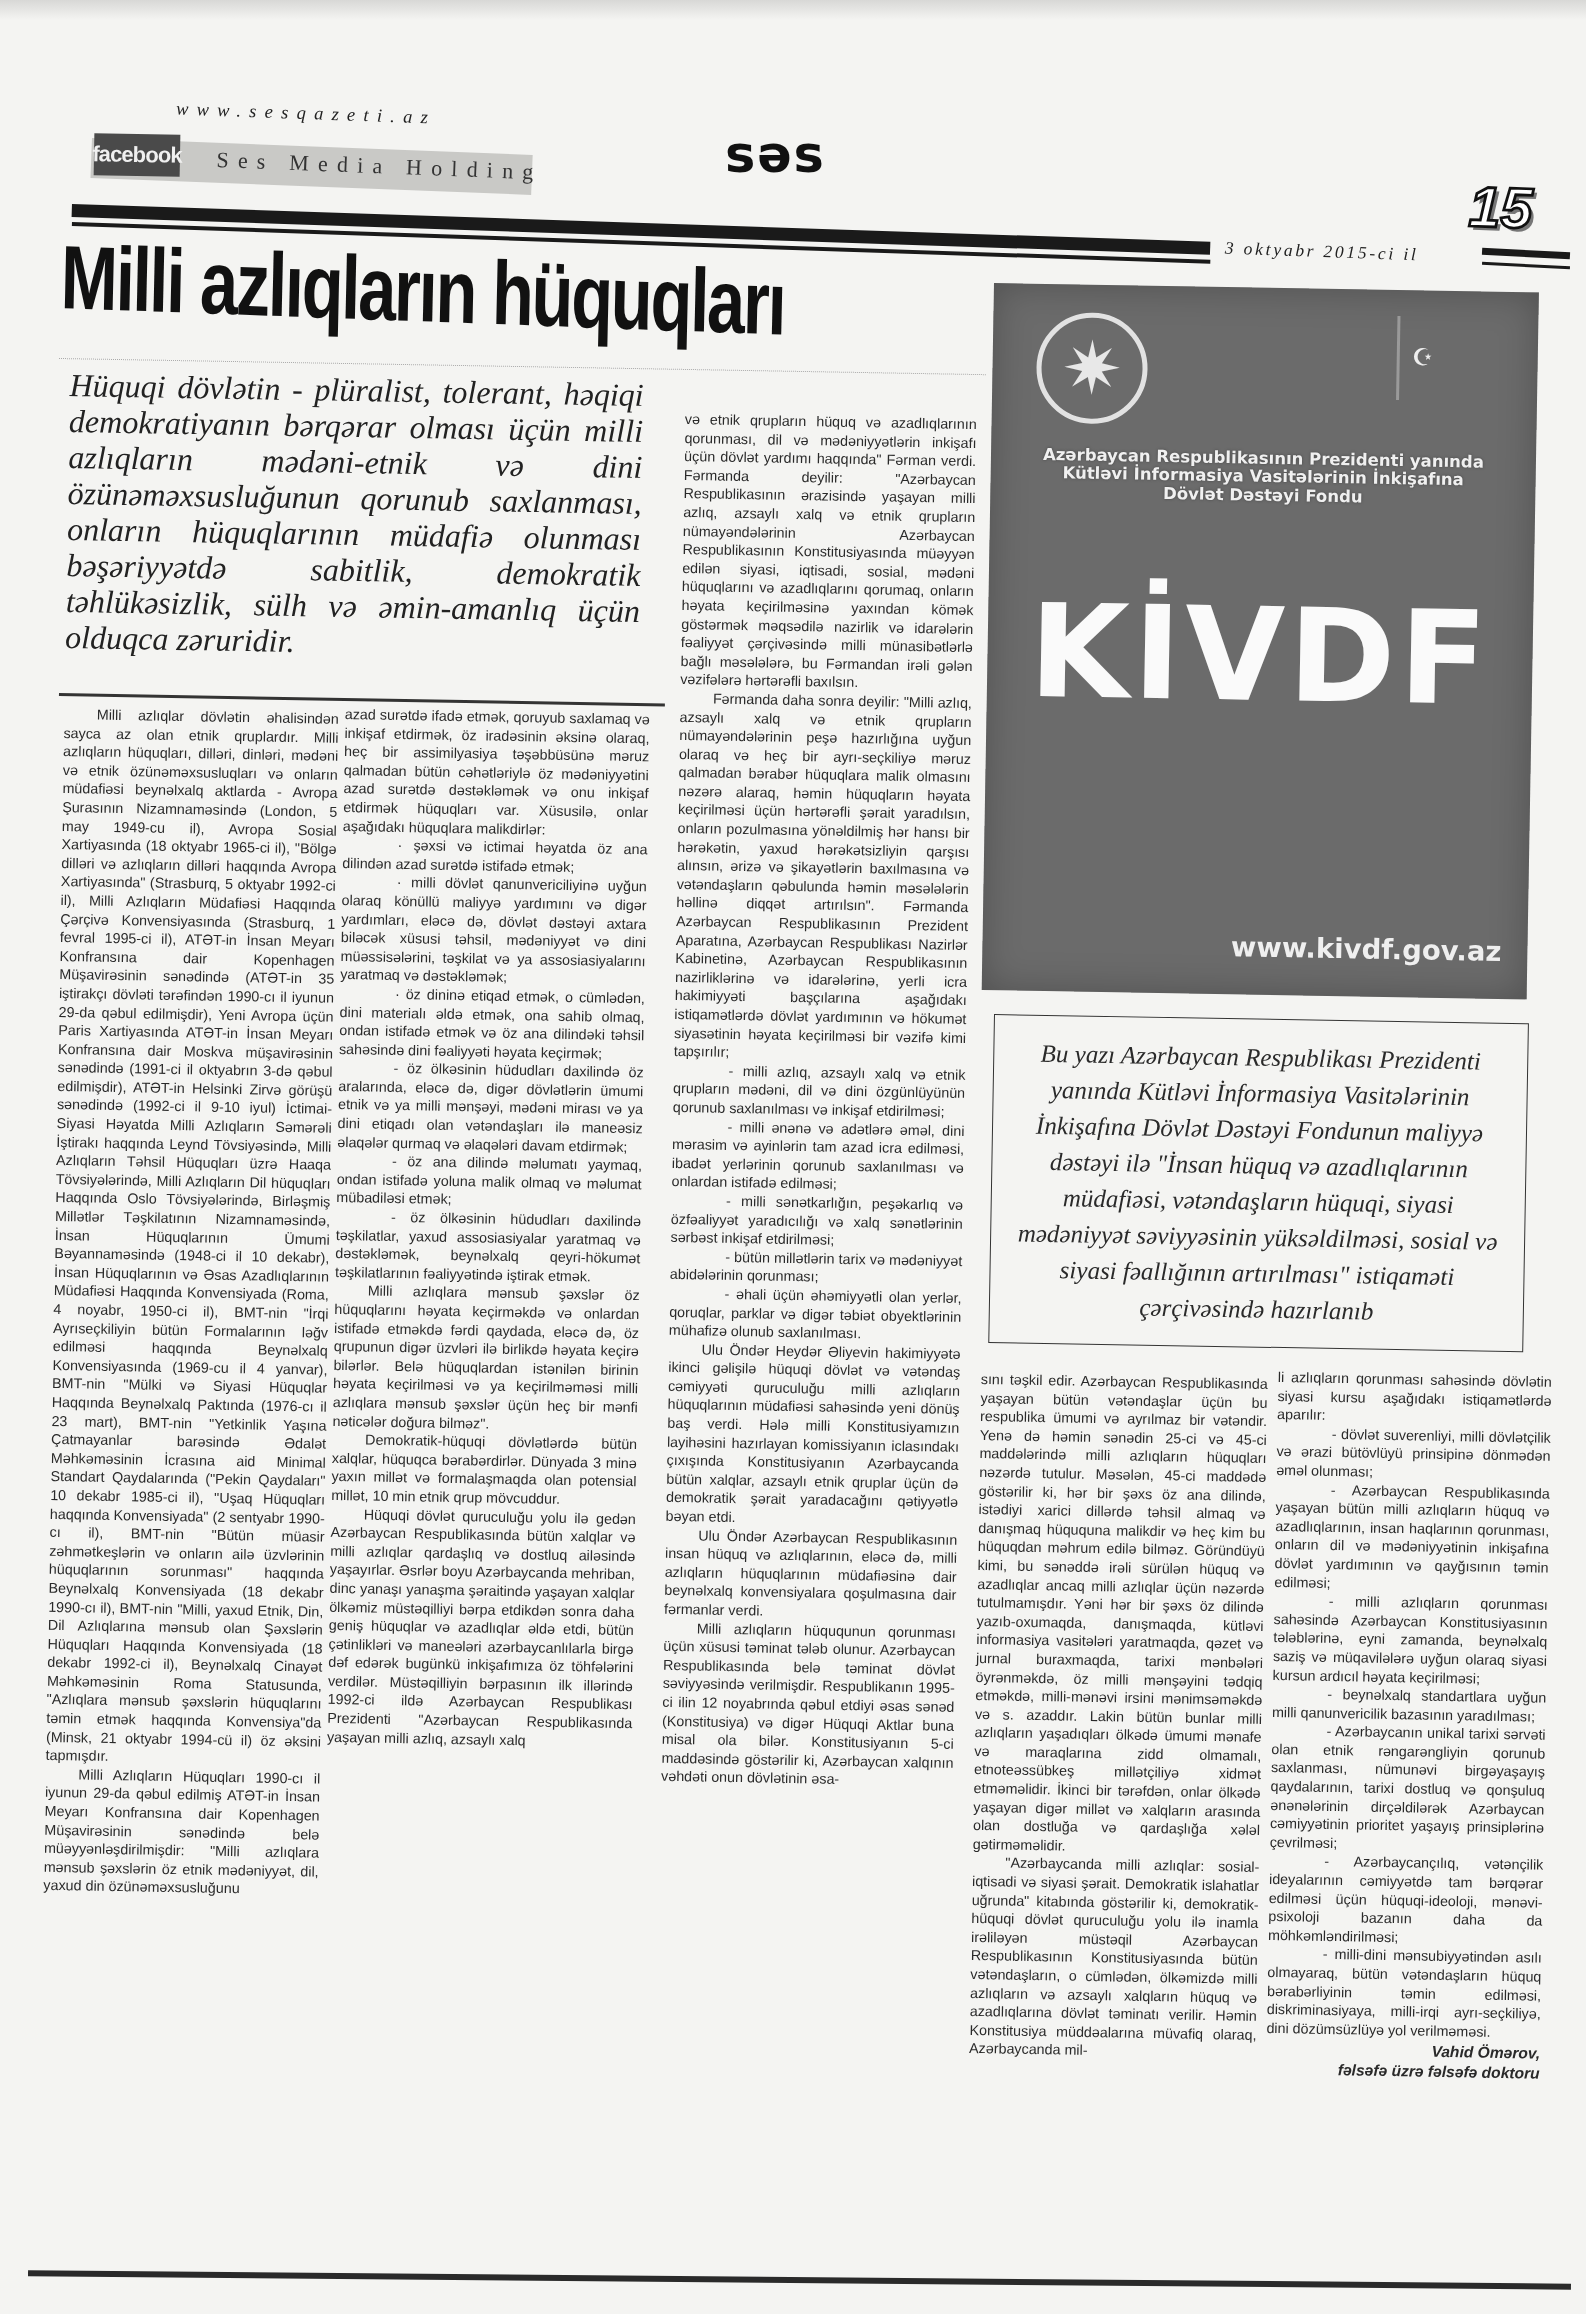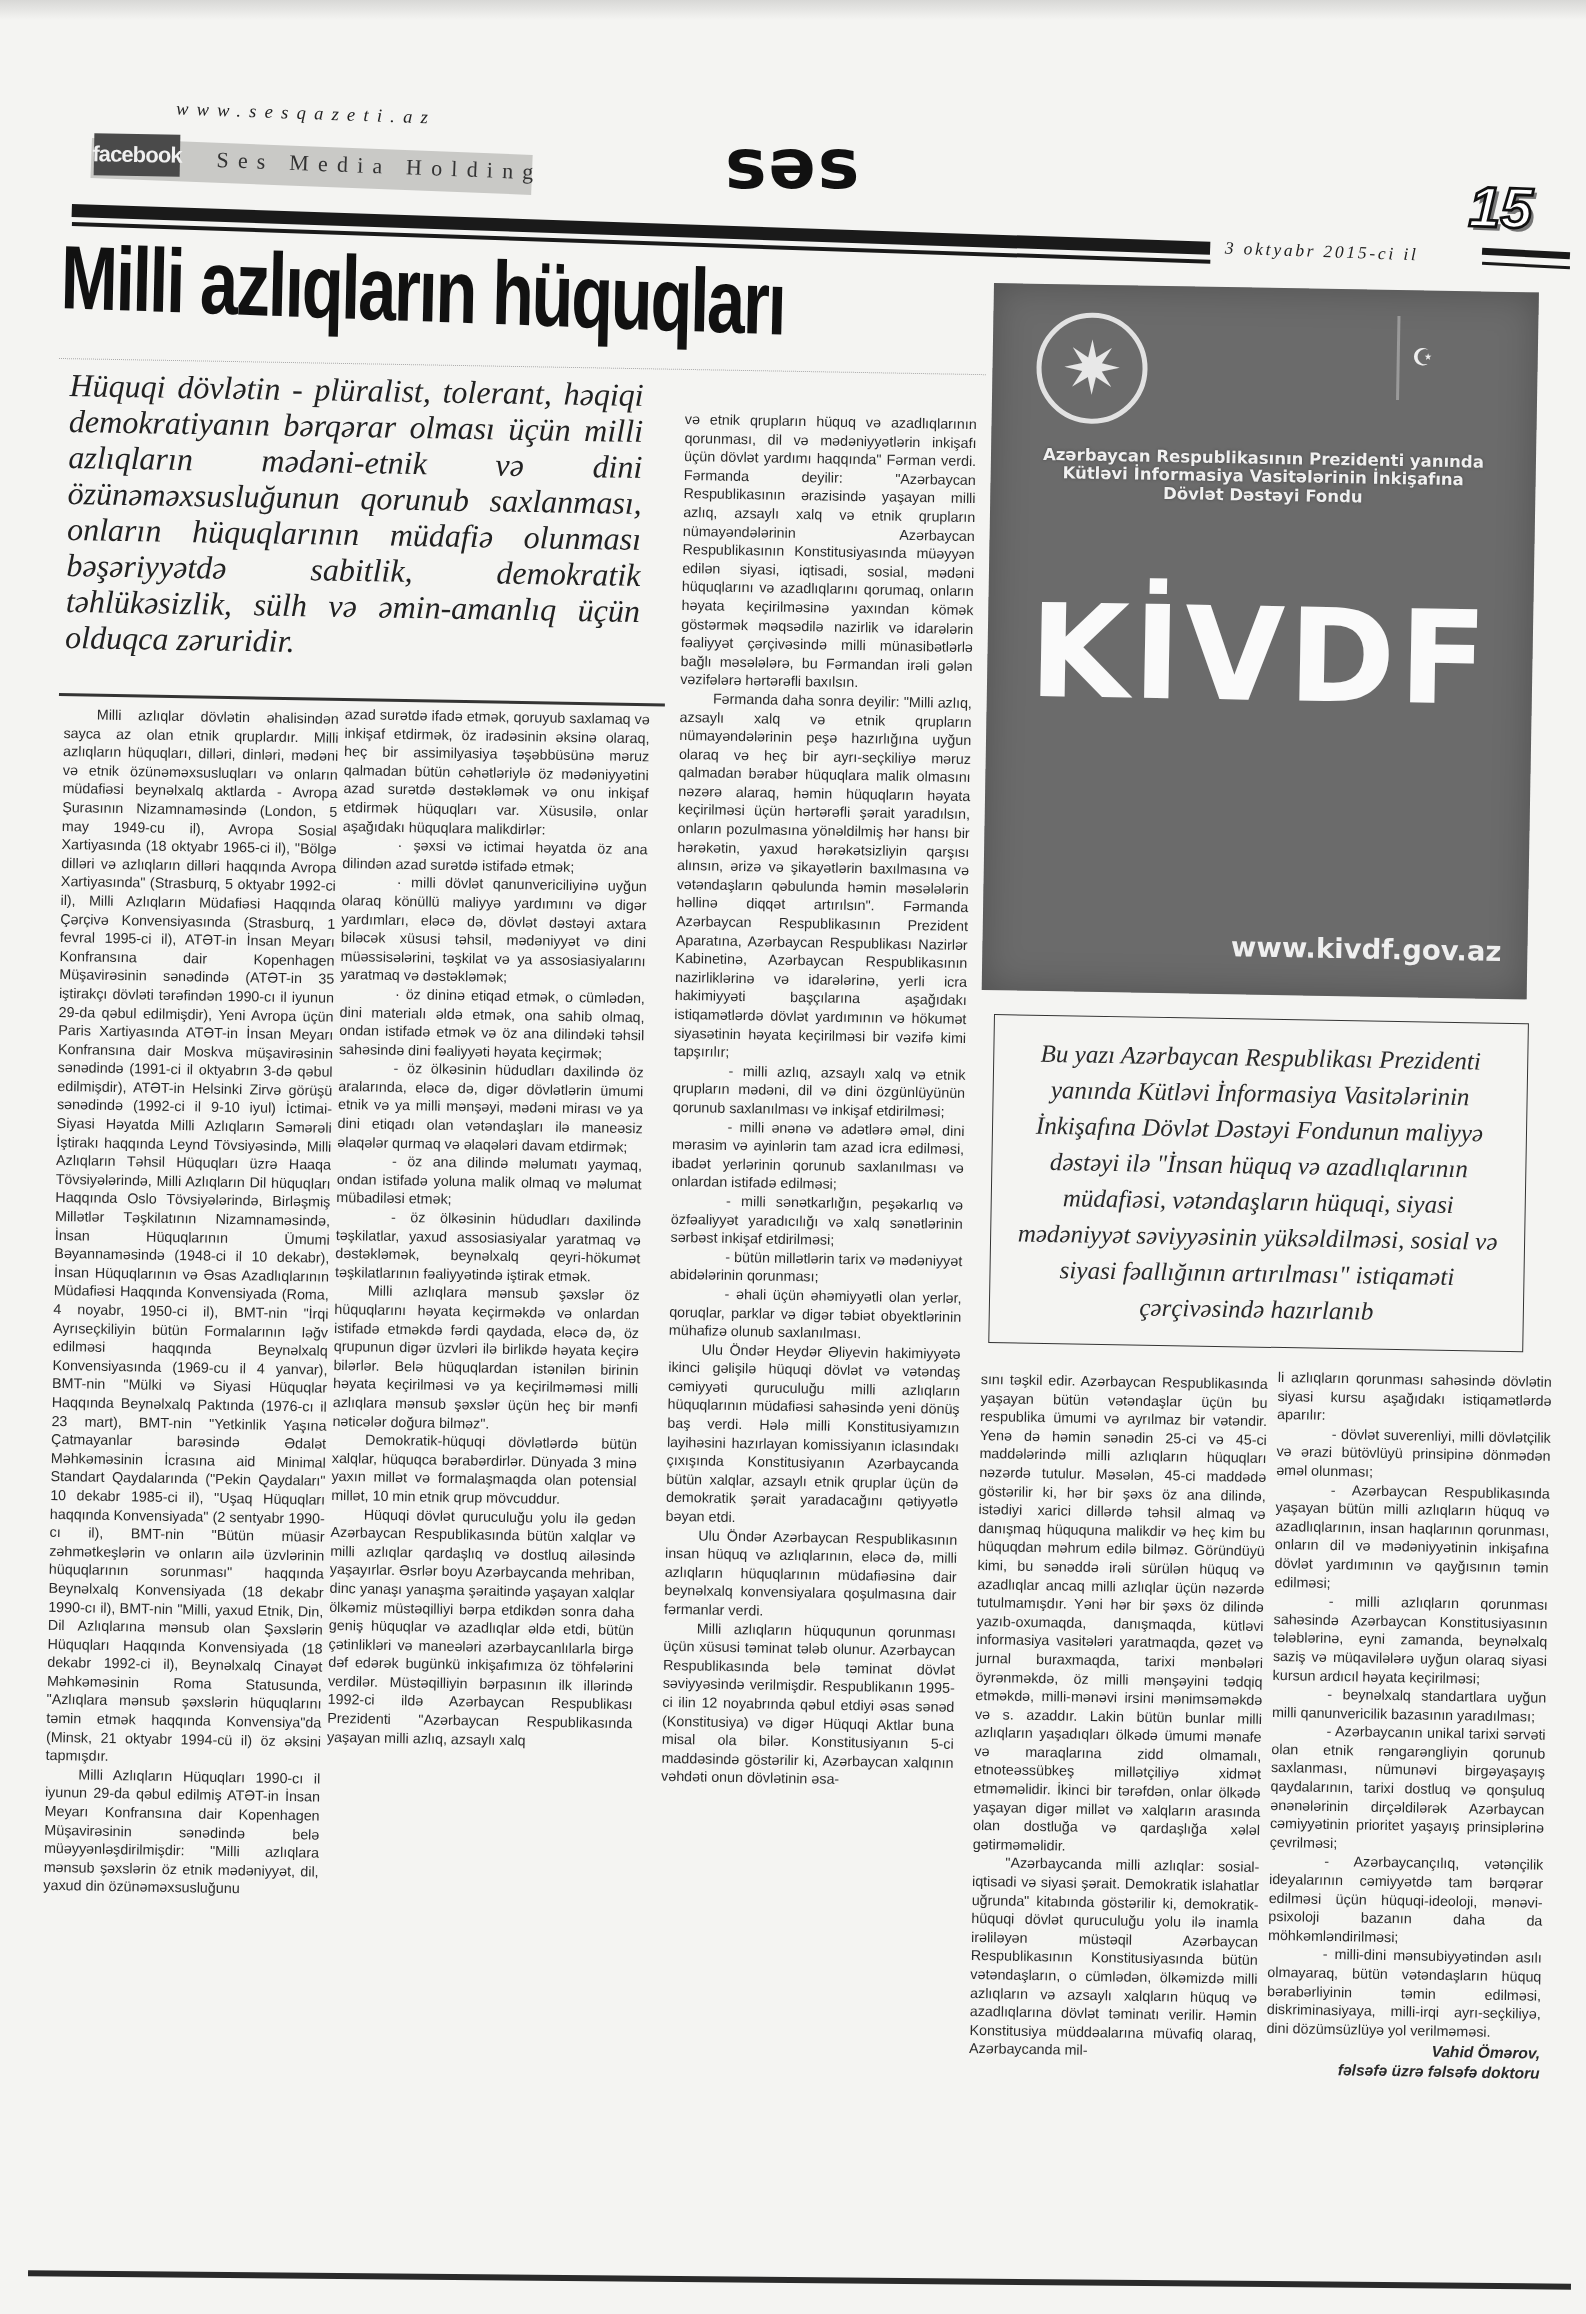--- a/index.html
+++ b/index.html
@@ -9,21 +9,21 @@
     font-family:"Liberation Sans", sans-serif;
     color:#1e1e1e;
     position:relative;
   }
   .page { position:absolute; inset:0; }
   
   .site-url { position:absolute; left:176px; top:103px; font-family:"Liberation Serif", serif; font-style:italic; font-size:18.4px; letter-spacing:8.3px; color:#222; transform:rotate(2deg); }
   .fb-band { position:absolute; left:92px; top:138px; width:441px; height:40px; background:#c9c9c6; transform:rotate(2.2deg); transform-origin:left top; }
   .fb-badge { position:absolute; left:94px; top:134px; width:86px; height:42px; background:#4a4a4a; color:#f0f0f0; font-family:"Liberation Sans", sans-serif; font-weight:bold; font-size:22px; letter-spacing:-0.9px; display:flex; align-items:center; justify-content:center; transform:rotate(1deg); }
   .holding { position:absolute; left:217px; top:147px; font-family:"Liberation Serif", serif; font-size:22px; letter-spacing:9.2px; color:#333; transform:rotate(2.2deg); transform-origin:left top; }
-  .masthead { position:absolute; left:725px; top:129px; font-family:"DejaVu Sans", sans-serif; font-weight:bold; font-size:70px; letter-spacing:1.8px; color:#111; line-height:1; }
+  .masthead { position:absolute; left:725px; top:129px; font-family:"DejaVu Sans", sans-serif; font-weight:bold; font-size:51px; letter-spacing:1.8px; color:#111; line-height:1; }
   .page-num { position:absolute; left:1469px; top:174px; font-family:"Liberation Sans", sans-serif; font-weight:bold; font-style:italic; font-size:57px; color:#fff; -webkit-text-stroke:2.8px #111; text-shadow:3.7px 3.7px 0 #777; transform:rotate(2deg); }
   .rule-thick { position:absolute; left:72px; top:204px; width:1139px; height:13px; background:#1a1a1a; transform:rotate(1.9deg); transform-origin:left top; }
   .rule-thin { position:absolute; left:72px; top:222px; width:1139px; height:3.7px; background:#1a1a1a; transform:rotate(1.9deg); transform-origin:left top; }
   .date { position:absolute; left:1225px; top:241px; font-family:"Liberation Serif", serif; font-style:italic; font-size:17.4px; letter-spacing:2.8px; color:#222; transform:rotate(2deg); }
   .rule-right-thick { position:absolute; left:1482px; top:250px; width:88px; height:7.3px; background:#1a1a1a; transform:rotate(3deg); }
   .rule-right-thin { position:absolute; left:1482px; top:264px; width:88px; height:2.8px; background:#1a1a1a; transform:rotate(3deg); }
 
   .headline { position:absolute; left:62px; top:228px; font-family:"Liberation Sans", sans-serif; font-weight:bold; font-size:90px; letter-spacing:-2.8px; color:#111; transform:scaleX(0.76) rotate(1.6deg); transform-origin:left top; white-space:nowrap; line-height:1.1; }
   .lead-frame { position:absolute; left:59px; top:358px; width:927px; height:0.9px; border-top:1.8px dotted #aaa; transform:rotate(1deg); transform-origin:left top;}
   .lead { position:absolute; left:70px; top:367px; width:574px; font-family:"Liberation Serif", serif; font-style:italic; font-size:32px; line-height:36px; text-align:justify; color:#222; transform:rotate(1deg); transform-origin:left top; }

